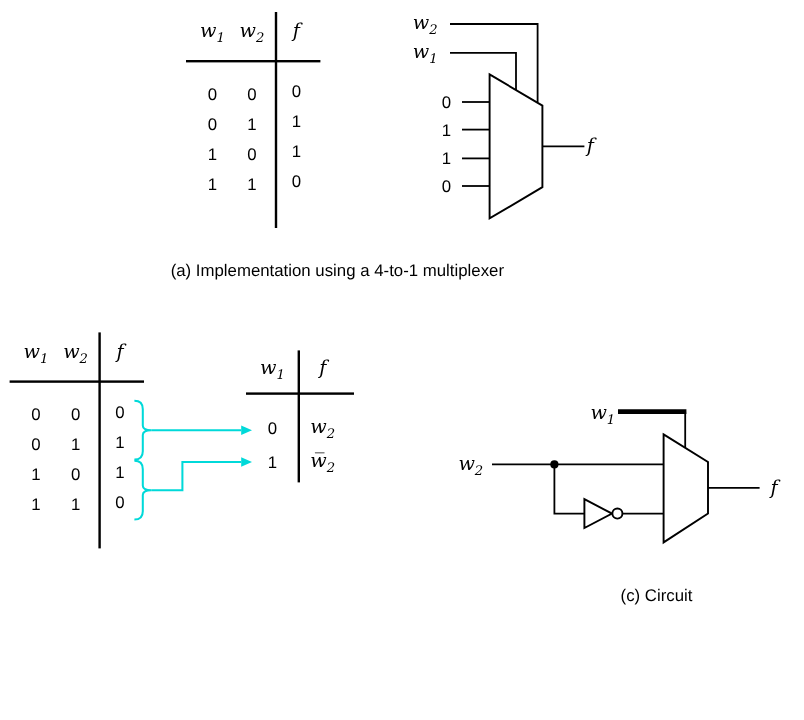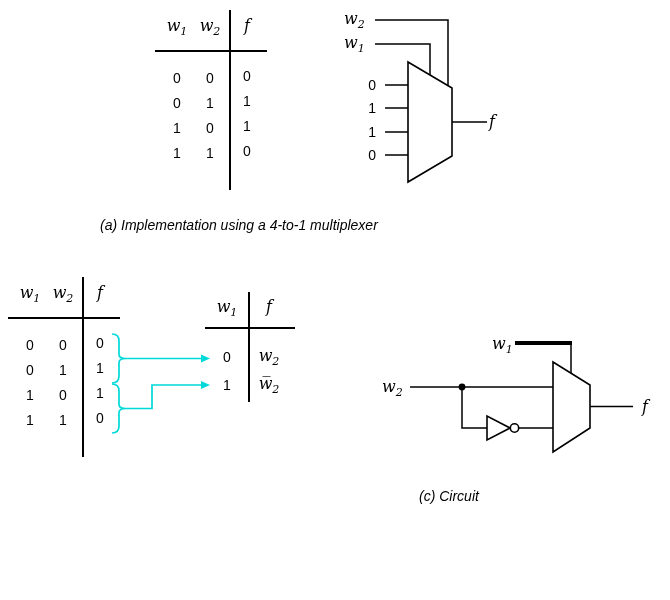--- a/index.html
+++ b/index.html
@@ -22,22 +22,22 @@
     font-style:italic; font-size:16px;
   }
   .var sub { font-size:11px; line-height:1; }
   .lbl { position:absolute; white-space:nowrap; }
   .numlbl {
     position:absolute; width:20px; text-align:right;
     font-family:"Liberation Sans",sans-serif; font-size:14px; color:var(--line,#000);
   }
   .hline, .vline { position:absolute; background:var(--line,#000); }
   .caption {
-    position:absolute; text-align:left;
-    font-family:"Liberation Sans",sans-serif; font-size:14px; color:var(--line,#000);font-style:italic;
+    position:absolute; text-align:right;
+    font-family:"Liberation Sans",sans-serif; font-size:14px; color:var(--line,#000);
   }
   .diagram-svg { position:absolute; overflow:visible; }
   .wire   { stroke:var(--line,#000); stroke-width:1.5; fill:none; }
   .thick  { stroke-width:4; }
   .shape  { stroke:var(--line,#000); stroke-width:1.6; fill:#ffffff; }
   .junction { fill:var(--line,#000); stroke:none; }
   .brace, .clink { stroke:var(--highlight,#00d9d9); stroke-width:1.7; fill:none; }
   .arrowhead { fill:var(--highlight,#00d9d9); stroke:none; }
 </style>
 </head>
@@ -147,15 +147,15 @@
     <circle class="shape" cx="134.5" cy="98" r="4.2"></circle>
     <path class="wire" d="M 139,98 H 173"></path>
     <path class="wire" d="M 210,76.5 H 253"></path>
     <path class="shape" fill="none" d="M 173,32 L 210,55 V 98 L 173,122 Z"></path>
   </svg>
 
   <span class="lbl var" style="left:492px; top:334px;">w<sub>1</sub></span>
   <span class="lbl var" style="left:382px; top:377px;">w<sub>2</sub></span>
   <span class="lbl var" style="left:642px; top:397px;">f</span>
 
-  <div class="caption" style="left:419px; top:488px; width:200px;">(c) Circuit</div>
+  <div class="caption" style="left:377px; top:488px; width:200px;">(c) Circuit</div>
 
 </div>
 
 </body></html>

